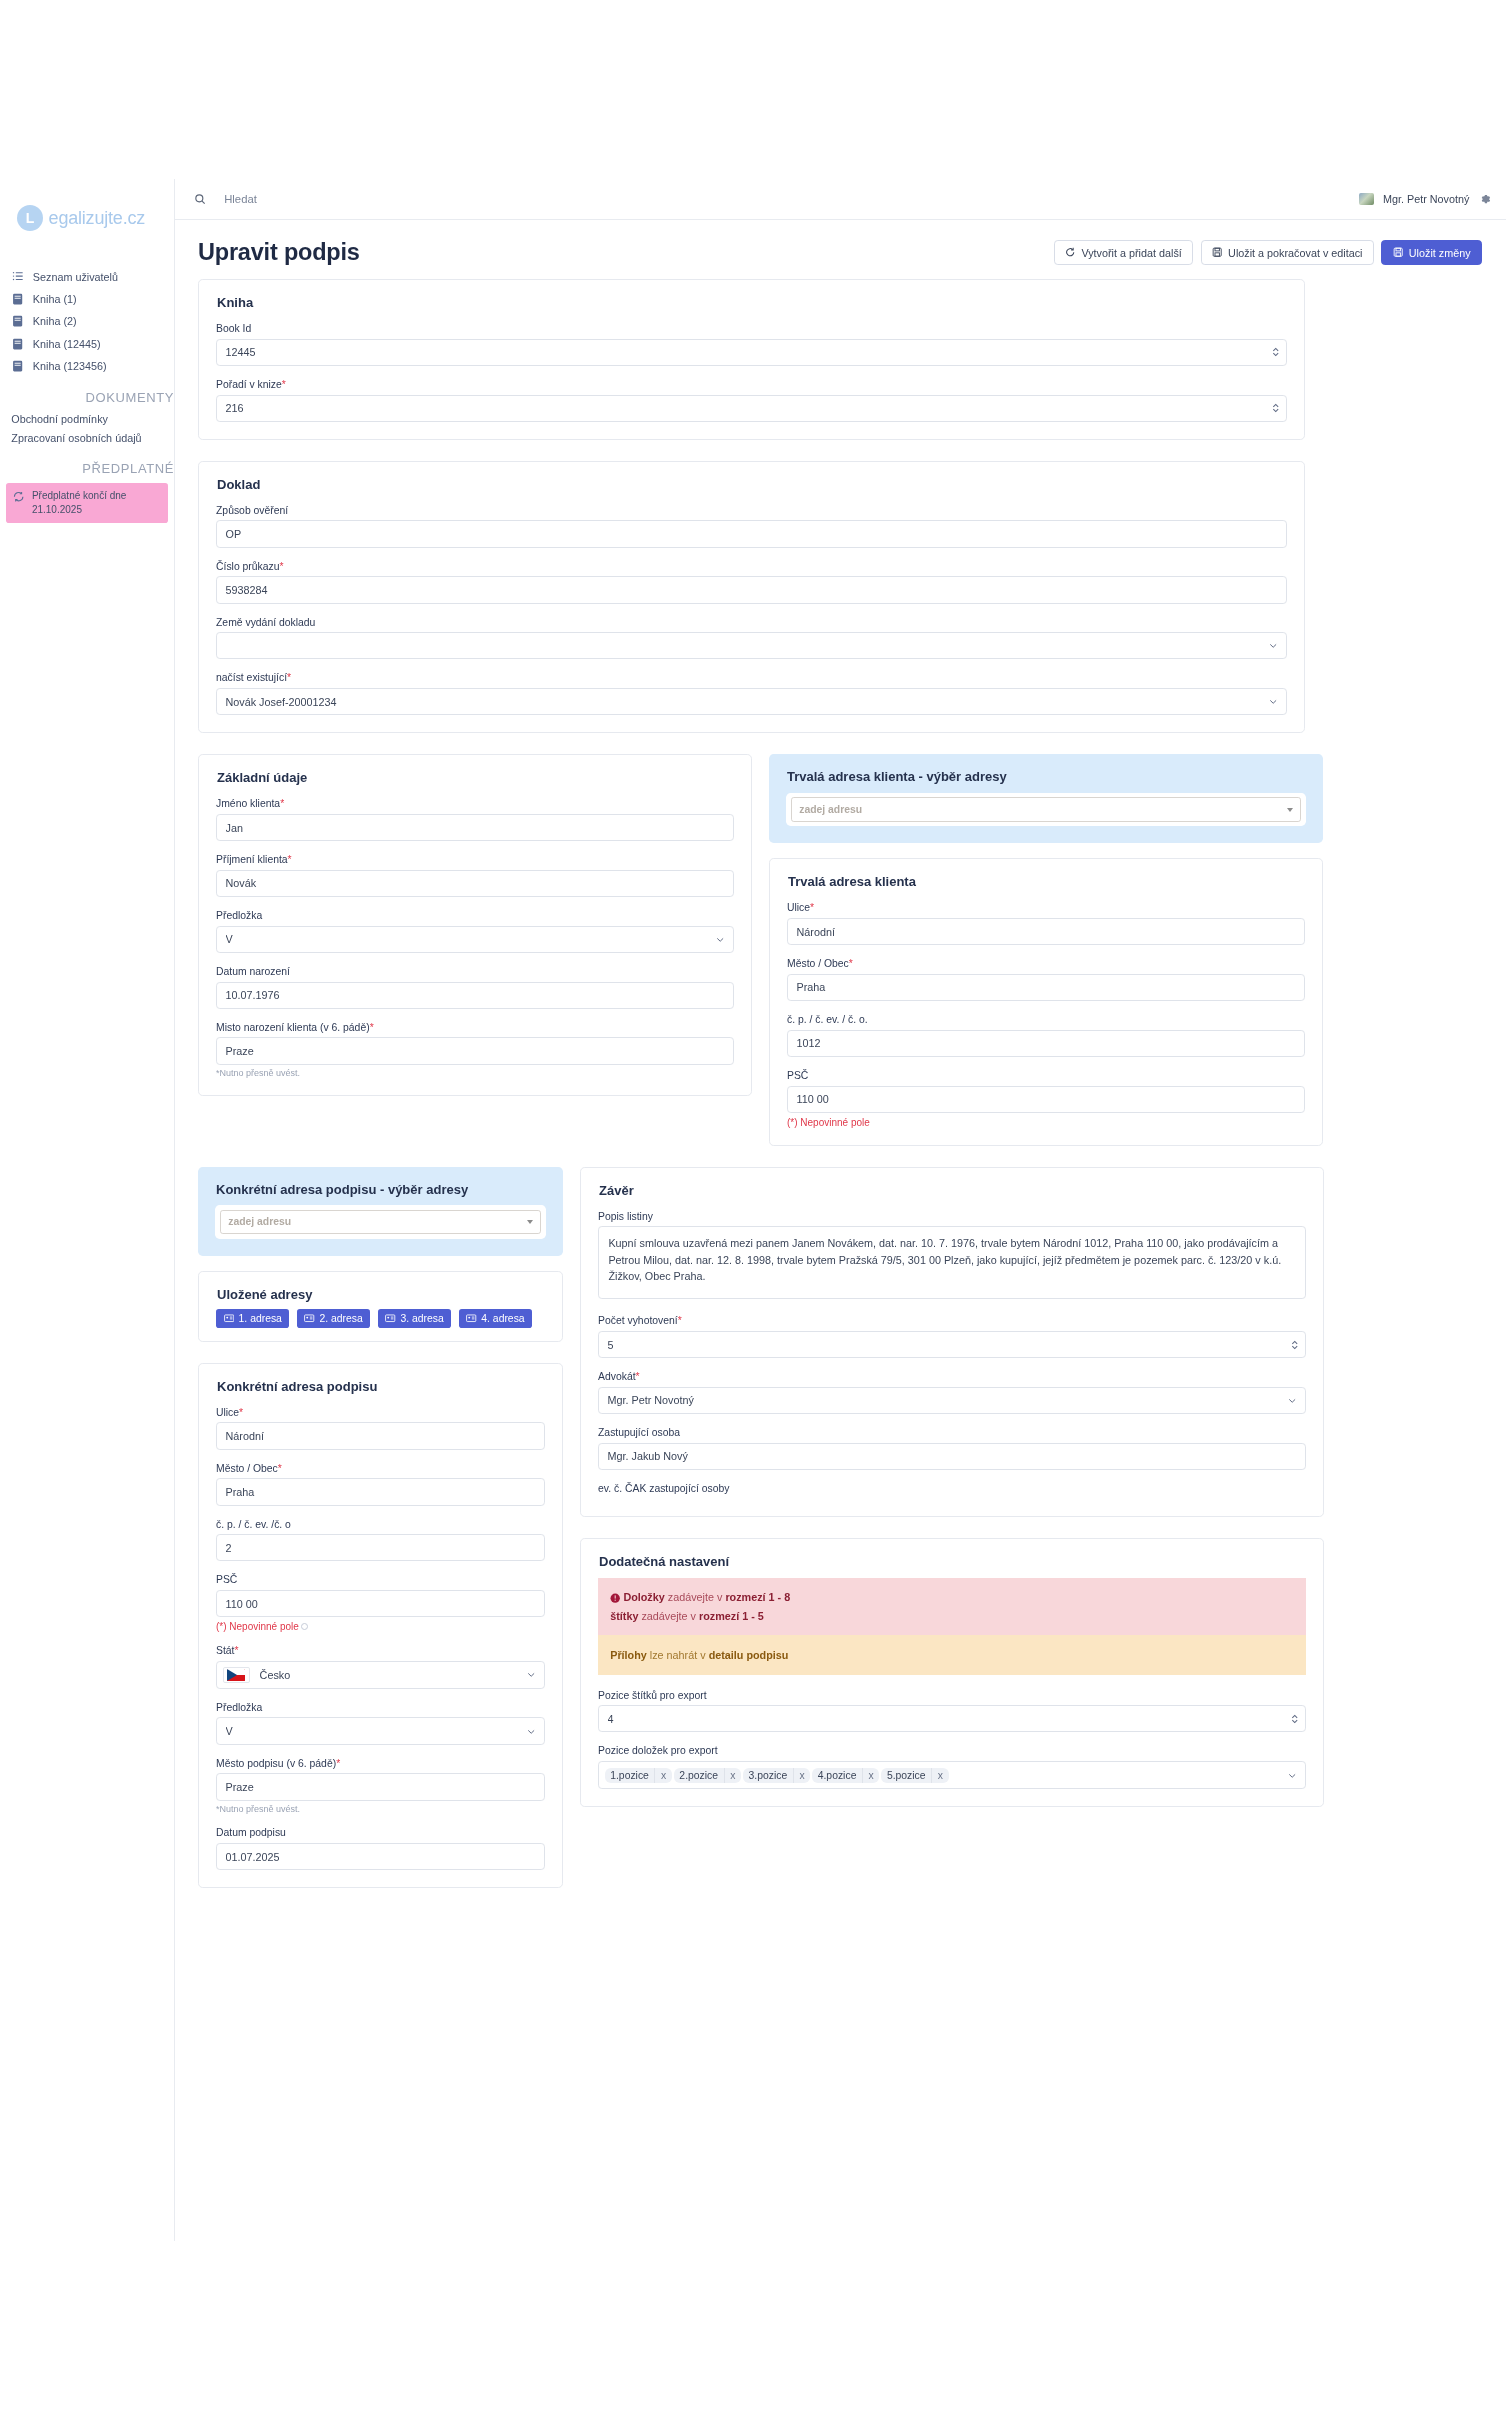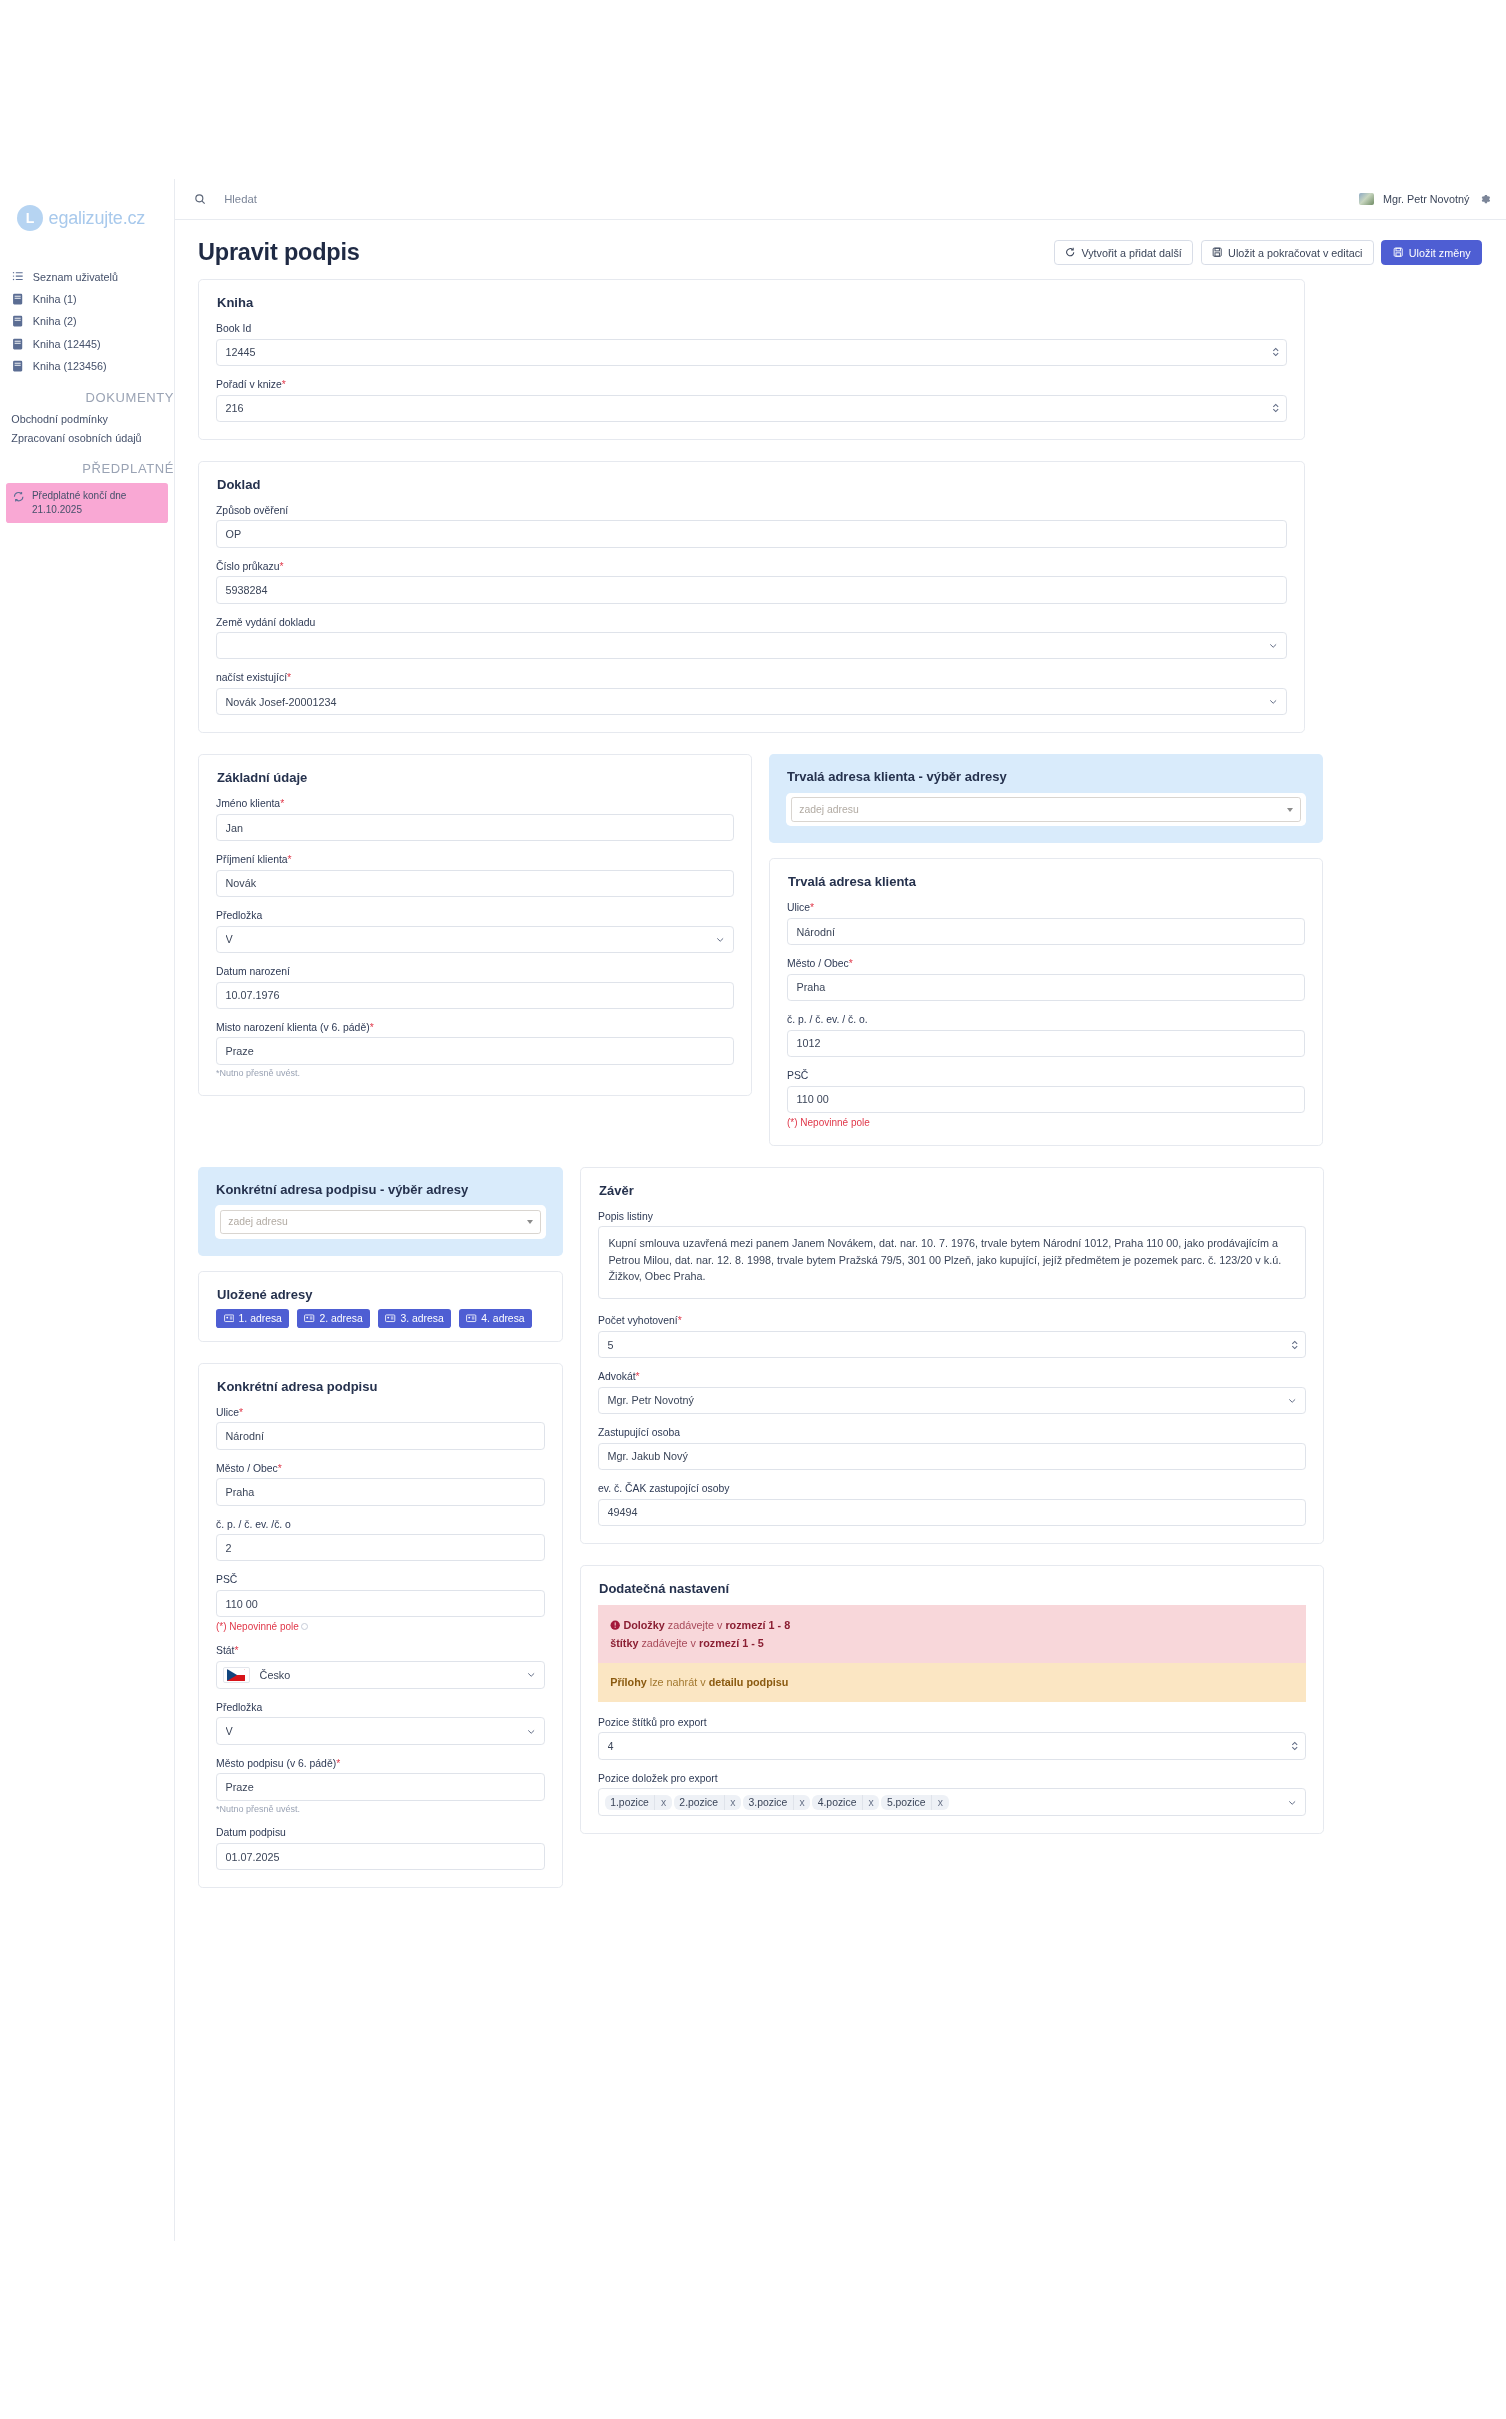--- a/index.html
+++ b/index.html
@@ -120,20 +120,21 @@
   .hint-red { font-size:10px; color:#e0384a; margin-top:3.8px; display:flex; align-items:center; gap:1.9px;}
   .mini-circle { width:7.5px; height:7.5px; border:0.9px solid #c6ccd8; border-radius:50%; display:inline-block; }
   
   .typeahead {
     background:#ffffff; border-radius:4.7px; padding:4.7px;
   }
   .typeahead-inner {
     border:0.9px solid #d9d5d0; border-radius:2.8px; background:#ffffff;
     display:flex; align-items:center; justify-content:space-between;
     padding:5.6px 7.5px;
+    font-weight:bold;
   }
   .typeahead-ph { font-size:10.4px; color:#b2aba3; }
   .caret-down {
     width:0; height:0; border-left:3.8px solid transparent; border-right:3.8px solid transparent;
     border-top:4.7px solid #8b8b8b;
   }
   
   .cols { display:flex; gap:17px; align-items:flex-start; }
   .col-l { width:554px; flex:0 0 554px; }
   .col-r { width:554px; flex:0 0 554px; }
@@ -647,21 +648,20 @@
                   </svg>
               </span>
             </div>
           </div>
           <div class="field">
             <label class="flabel">Zastupující osoba</label>
             <input class="input" value="Mgr. Jakub Nový" style="">
           </div>
           <div class="field">
             <label class="flabel">ev. č. ČAK zastupojící osoby</label>
-            <input class="input" value="49494" style="">
           </div>
         </section>
 
         <section class="card">
           <h2 class="card-title" style="margin-bottom:9.4px;">Dodatečná nastavení</h2>
           <div class="alerts-wrap">
             <div class="alert-red">
               <div>
                 <span style="display:inline-flex;vertical-align:-1.9px;margin-right:2.8px;">
                   <svg width="10.4" height="10.4" viewBox="0 0 16 16" fill="#a3173a">

